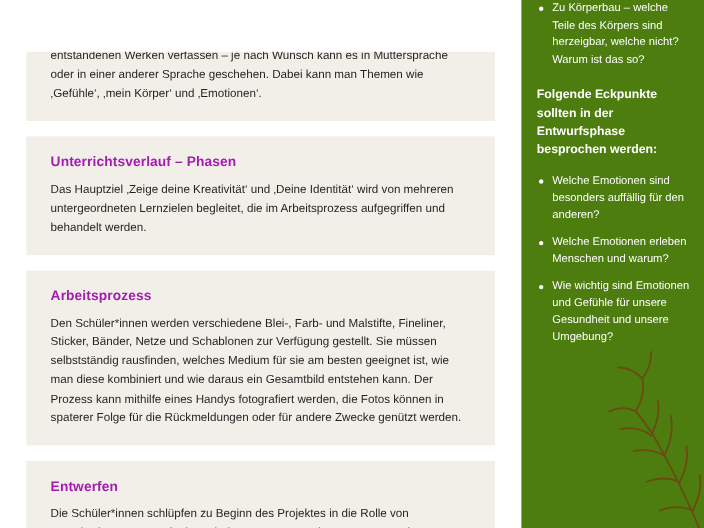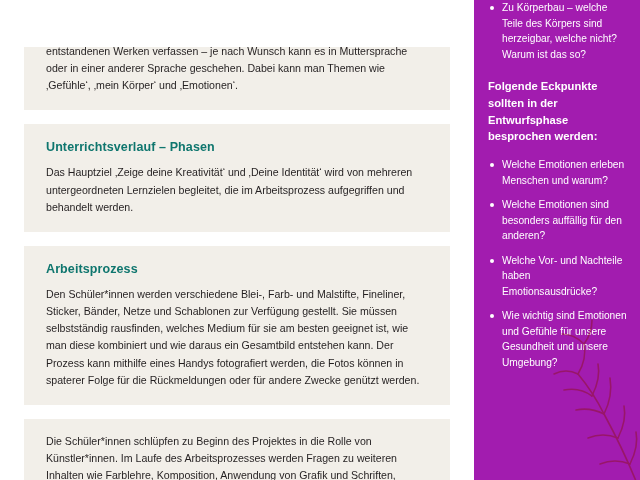--- a/index.html
+++ b/index.html
@@ -23,21 +23,21 @@
     width: 474px;
     height: 480px;
     position: relative;
     background: #ffffff;
     overflow: hidden;
     margin-top: 47px;
   }
   .right-col {
     width: 166px;
     height: 480px;
-    background: #a21caf;
+    background: #4d7c0f;
     position: relative;
     overflow: hidden;
     color: #ffffff;
   }
 
   
   .cards {
     position: absolute;
     left: 0;
     top: 0;
@@ -48,21 +48,21 @@
     margin: 0 24px 14px 24px;
     padding: 14px 22px 16px 22px;
   }
   .card.first {
     padding-top: 0;
     margin-top: -4px;
   }
   .card h2 {
     font-size: 12.5px;
     font-weight: bold;
-    color: #0f766e;
+    color: #a21caf;
     margin: 2px 0 10px 0;
     letter-spacing: .1px;
   }
   .card p {
     font-size: 10.6px;
     line-height: 1.62;
     color: #231f20;
     margin: 0;
   }
 
@@ -197,20 +197,21 @@
         <h2>Unterrichtsverlauf – Phasen</h2>
         <p>Das Hauptziel ‚Zeige deine Kreativität‘ und ‚Deine Identität‘ wird von mehreren untergeordneten Lernzielen begleitet, die im Arbeitsprozess aufgegriffen und behandelt werden.</p>
       </div>
 
       <div class="card">
         <h2>Arbeitsprozess</h2>
         <p>Den Schüler*innen werden verschiedene Blei-, Farb- und Malstifte, Fineliner, Sticker, Bänder, Netze und Schablonen zur Verfügung gestellt. Sie müssen selbstständig rausfinden, welches Medium für sie am besten geeignet ist, wie man diese kombiniert und wie daraus ein Gesamtbild entstehen kann. Der Prozess kann mithilfe eines Handys fotografiert werden, die Fotos können in spaterer Folge für die Rückmeldungen oder für andere Zwecke genützt werden.</p>
       </div>
 
       <div class="card">
+        <h2>Entwerfen</h2>
         <p>Die Schüler*innen schlüpfen zu Beginn des Projektes in die Rolle von Künstler*innen. Im Laufe des Arbeitsprozesses werden Fragen zu weiteren Inhalten wie Farblehre, Komposition, Anwendung von Grafik und Schriften, unterschiedliche Ausdrucksformen und Bearbeitungsverfahren, sowie individuelle Wahrnehmung, auftauchen.</p>
       </div>
 
     </div>
 
     <div class="art-strip">
       <div class="plate"></div>
       <div class="blob b1"></div>
       <div class="blob b2"></div>
       <div class="blob b3"></div>
@@ -226,23 +227,22 @@
   <div class="right-col">
     <div class="right-inner">
 
       <ul class="qlist first-list">
         <li>Zu Körperbau – welche Teile des Körpers sind herzeigbar, welche nicht? Warum ist das so?</li>
       </ul>
 
       <div class="red-heading">Folgende Eckpunkte sollten in der Entwurfsphase besprochen werden:</div>
 
       <ul class="qlist">
+        <li>Welche Emotionen sind besonders auffällig für den anderen?</li>
         <li>Welche Emotionen erleben Menschen und warum?</li>
-        <li>Welche Emotionen sind besonders auffällig für den anderen?</li>
-        <li>Welche Vor- und Nachteile haben Emotionsausdrücke?</li>
         <li>Wie wichtig sind Emotionen und Gefühle für unsere Gesundheit und unsere Umgebung?</li>
 
       </ul>
 
       <div class="branch">
         <svg viewBox="0 0 150 200" preserveAspectRatio="none" aria-hidden="true">
           <g stroke="#8e1015" stroke-width="1.6" fill="none" stroke-linecap="round">
             <path d="M138 200 C126 170 116 150 104 128 C96 112 88 100 78 88"></path>
             <path d="M104 128 C96 124 86 122 76 124"></path>
             <path d="M104 128 C110 116 112 104 110 92"></path>

